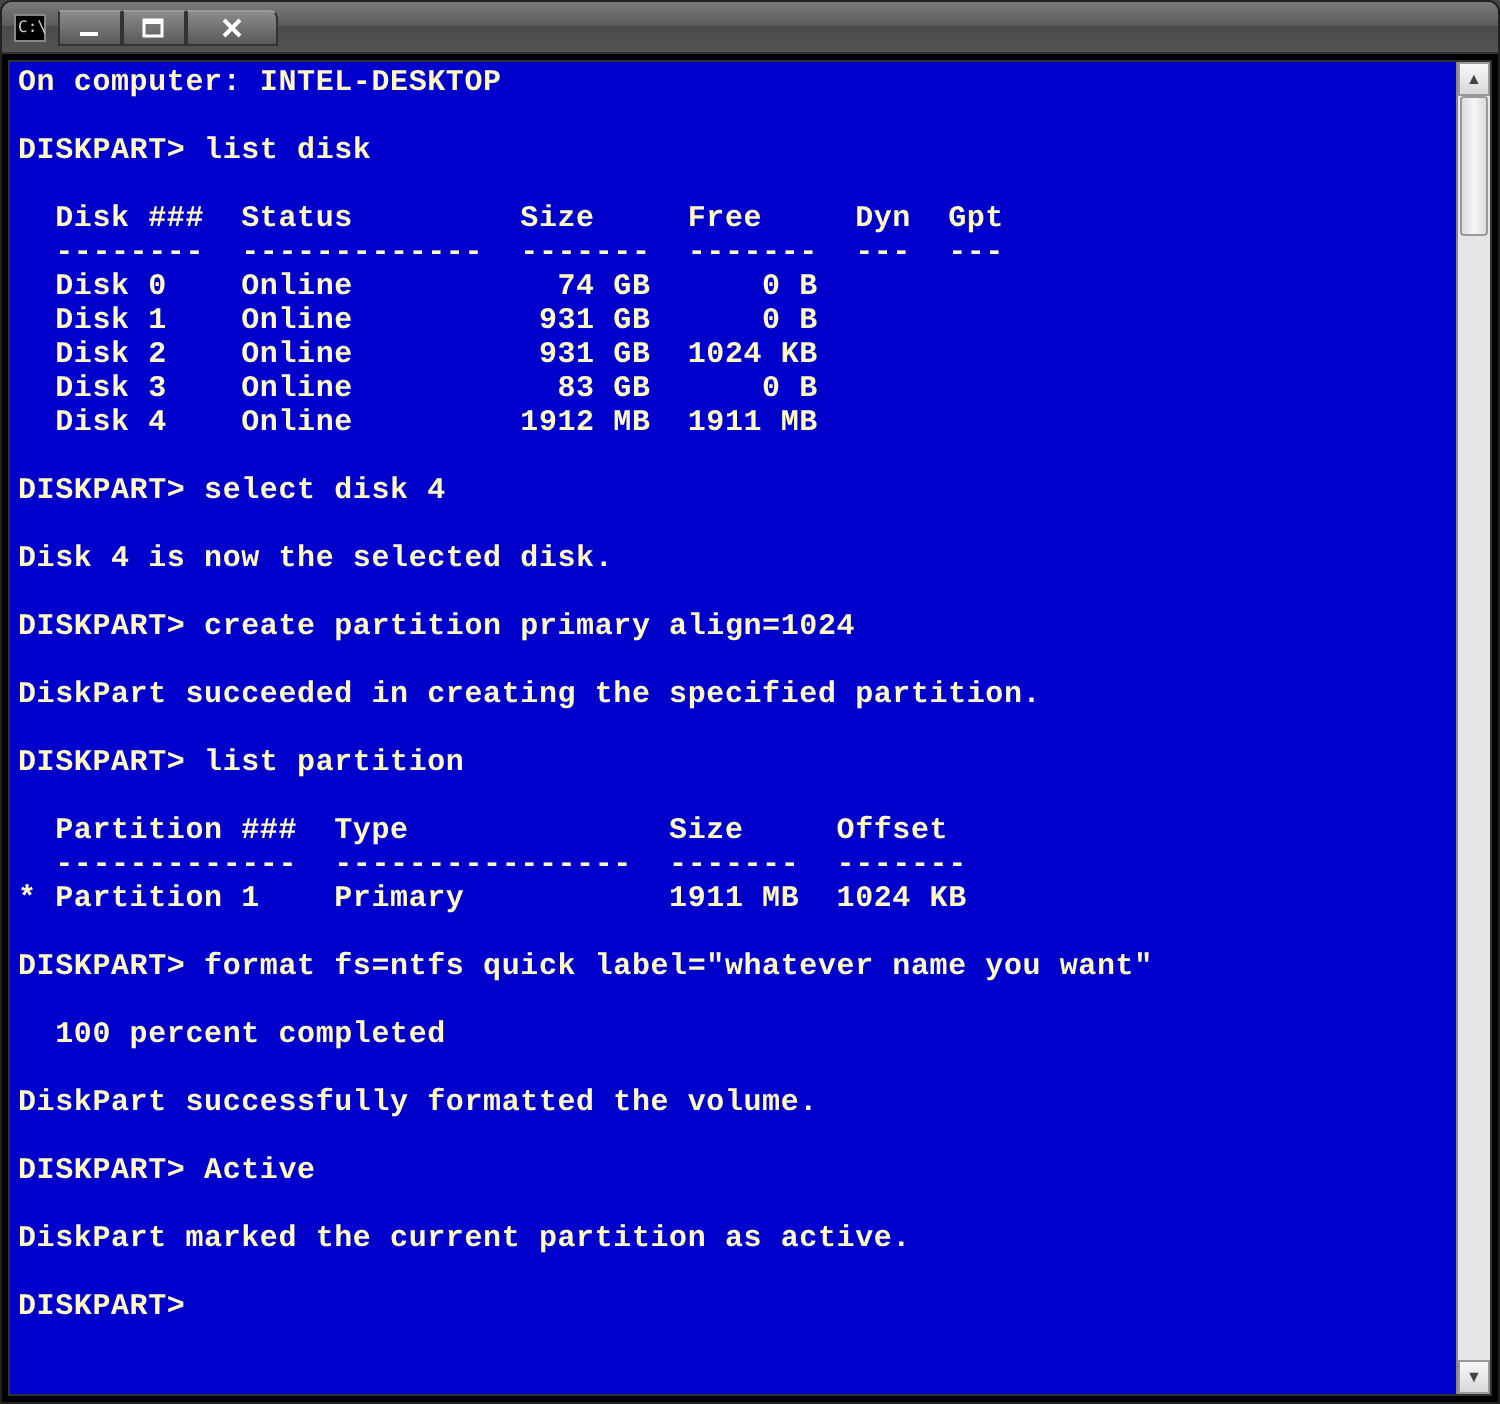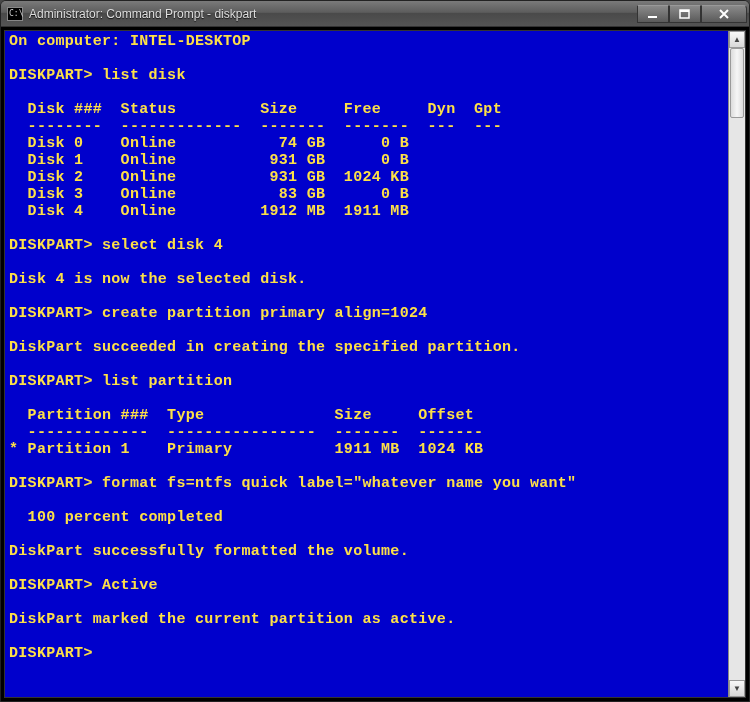--- a/index.html
+++ b/index.html
@@ -7,33 +7,32 @@
     .window { width:750px; height:702px; background:linear-gradient(to bottom,#6b6b6b,#4a4a4a); border:1px solid #222; border-radius:6px 6px 0 0; box-shadow:0 0 8px rgba(0,0,0,.6); display:flex; flex-direction:column; }
     .titlebar { height:26px; background:linear-gradient(to bottom,#7a7a7a 0%,#5d5d5d 45%,#4a4a4a 50%,#545454 100%); display:flex; align-items:center; padding:0 2px 0 6px; border-radius:5px 5px 0 0; border-bottom:1px solid #333; }
     .titlebar-icon { width:16px; height:14px; background:#000; border:1px solid #888; margin-right:6px; font-size:8px; color:#ccc; line-height:11px; text-align:left; padding-left:1px; font-family:monospace; }
     .title-text { color:#ddd; font-size:12px; flex:1; text-shadow:0 1px 1px rgba(0,0,0,.8); }
     .win-controls { display:flex; gap:0; }
     .win-btn { width:32px; height:18px; background:linear-gradient(to bottom,#8a8a8a,#5a5a5a); border:1px solid #333; border-top-color:#999; display:flex; align-items:center; justify-content:center; cursor:pointer; }
     .win-btn.close { width:46px; background:linear-gradient(to bottom,#8a8a8a,#5a5a5a); border-radius:0 4px 0 0; }
     .win-btn svg { width:12px; height:10px; }
     .client-area { flex:1; background:#000; padding:3px; display:flex; }
     .terminal-wrapper { flex:1; display:flex; background:#0000cc; border:1px solid #333; }
-    .terminal { flex:1; background:#0000cc; color:#fde047; font-family:'Courier New',Courier,monospace; font-size:15px; line-height:17px; padding:2px 4px; white-space:pre; overflow:hidden; font-weight:bold; letter-spacing:0.3px; }
+    .terminal { flex:1; background:#0000cc; color:#fef9c3; font-family:'Courier New',Courier,monospace; font-size:15px; line-height:17px; padding:2px 4px; white-space:pre; overflow:hidden; font-weight:bold; letter-spacing:0.3px; }
     .scrollbar { width:17px; background:linear-gradient(to right,#e8e8e8,#f4f4f4,#e8e8e8); border-left:1px solid #888; display:flex; flex-direction:column; }
     .scroll-arrow { height:17px; background:linear-gradient(to bottom,#f8f8f8,#d8d8d8); border:1px solid #999; display:flex; align-items:center; justify-content:center; font-size:8px; color:#444; }
     .scroll-track { flex:1; background:#e6e6e6; position:relative; }
     .scroll-thumb { position:absolute; top:0; left:1px; right:1px; height:70px; background:linear-gradient(to right,#dcdcdc,#f6f6f6,#dcdcdc); border:1px solid #9a9a9a; border-radius:2px; }
   </style>
 </head>
 <body>
 
 <div class="window">
   <div class="titlebar">
     <div class="titlebar-icon">C:\</div>
-    <div class="title-text">Administrator: Command Prompt - diskpart</div>
     <div class="win-controls">
       <div class="win-btn">
         <svg viewBox="0 0 12 10">
             <rect x="1" y="7" width="9" height="2" fill="#fff"></rect>
           </svg>
       </div>
       <div class="win-btn">
         <svg viewBox="0 0 12 10">
             <rect x="1" y="1" width="9" height="8" fill="none" stroke="#fff" stroke-width="1.5"></rect>
             <rect x="1" y="1" width="9" height="2" fill="#fff"></rect>

